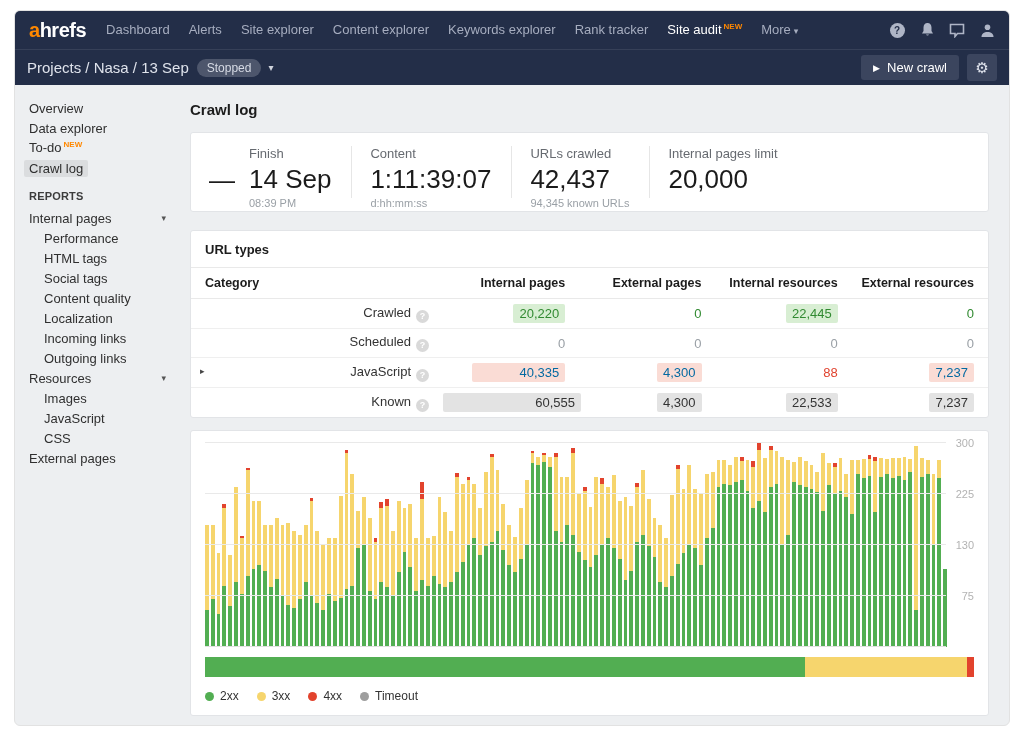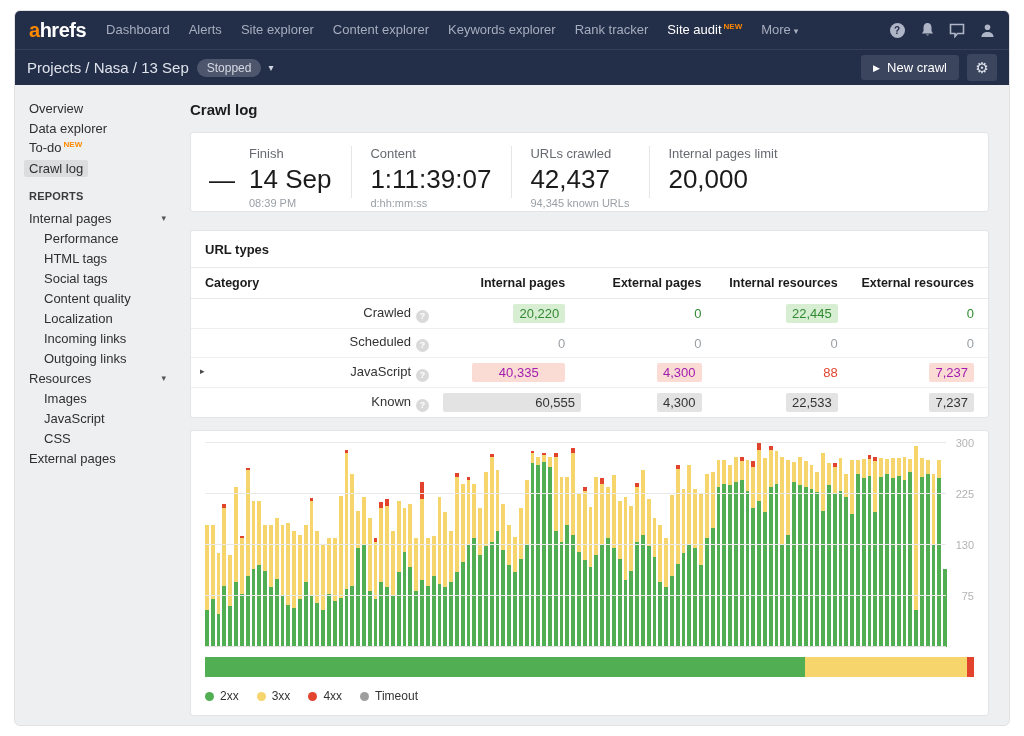--- a/index.html
+++ b/index.html
@@ -67,21 +67,21 @@
                       border-bottom:1px solid #e9e9e9; white-space:nowrap; }
   table.urltypes th.cat { text-align:left; padding-left:14px; width:252px; }
   table.urltypes td { font-size:13px; color:#333; padding:5px 14px 5px 0; text-align:right; border-bottom:1px solid #efefef; height:29px; }
   table.urltypes tr:last-child td { border-bottom:none; }
   td.rowlabel { text-align:left; padding-left:26px; position:relative; color:#2c2c2c; }
   .row-caret { position:absolute; left:9px; top:8px; font-size:9px; color:#444; cursor:pointer; }
   .help-icon { display:inline-block; width:13px; height:13px; border-radius:50%; background:#d9d9d9; color:#fff;
                font-size:9px; font-weight:bold; text-align:center; line-height:13px; margin-left:5px; vertical-align:-2px; }
   .pill { display:inline-block; padding:2px 6px; border-radius:2px; text-align:right; }
   .pill.green { background:#d8eed3; color:#318a31; }
-  .pill.red { background:#fadcd5; color:#a21caf;text-align:center; }
+  .pill.red { background:#fadcd5; color:#0369a1; }
   .pill.gray { background:#e3e3e3; color:#333; }
   .val.green-text { color:#318a31; }
   .val.red-text { color:#e0432f; }
   .val.muted { color:#9aa0a6; }
 
   
   .chart-head { padding:10px 14px 2px; }
   .chart-title { font-size:13px; font-weight:bold; color:#1c1c1c; }
   .chart-note { font-size:12px; color:#8f959d; margin-left:8px; }
   .plot { position:relative; margin:10px 14px 0; height:206px; }

